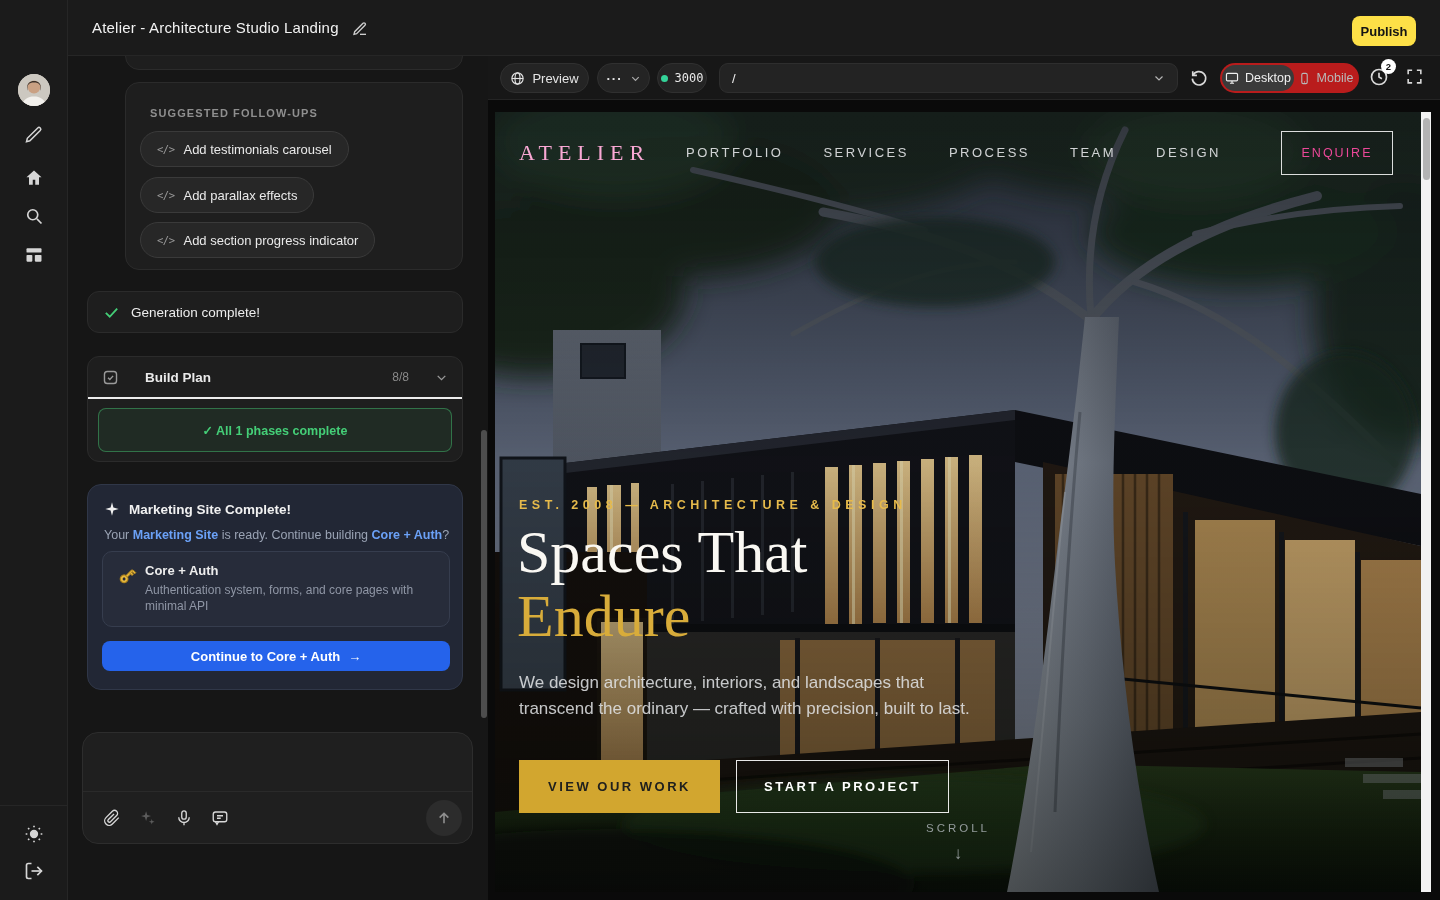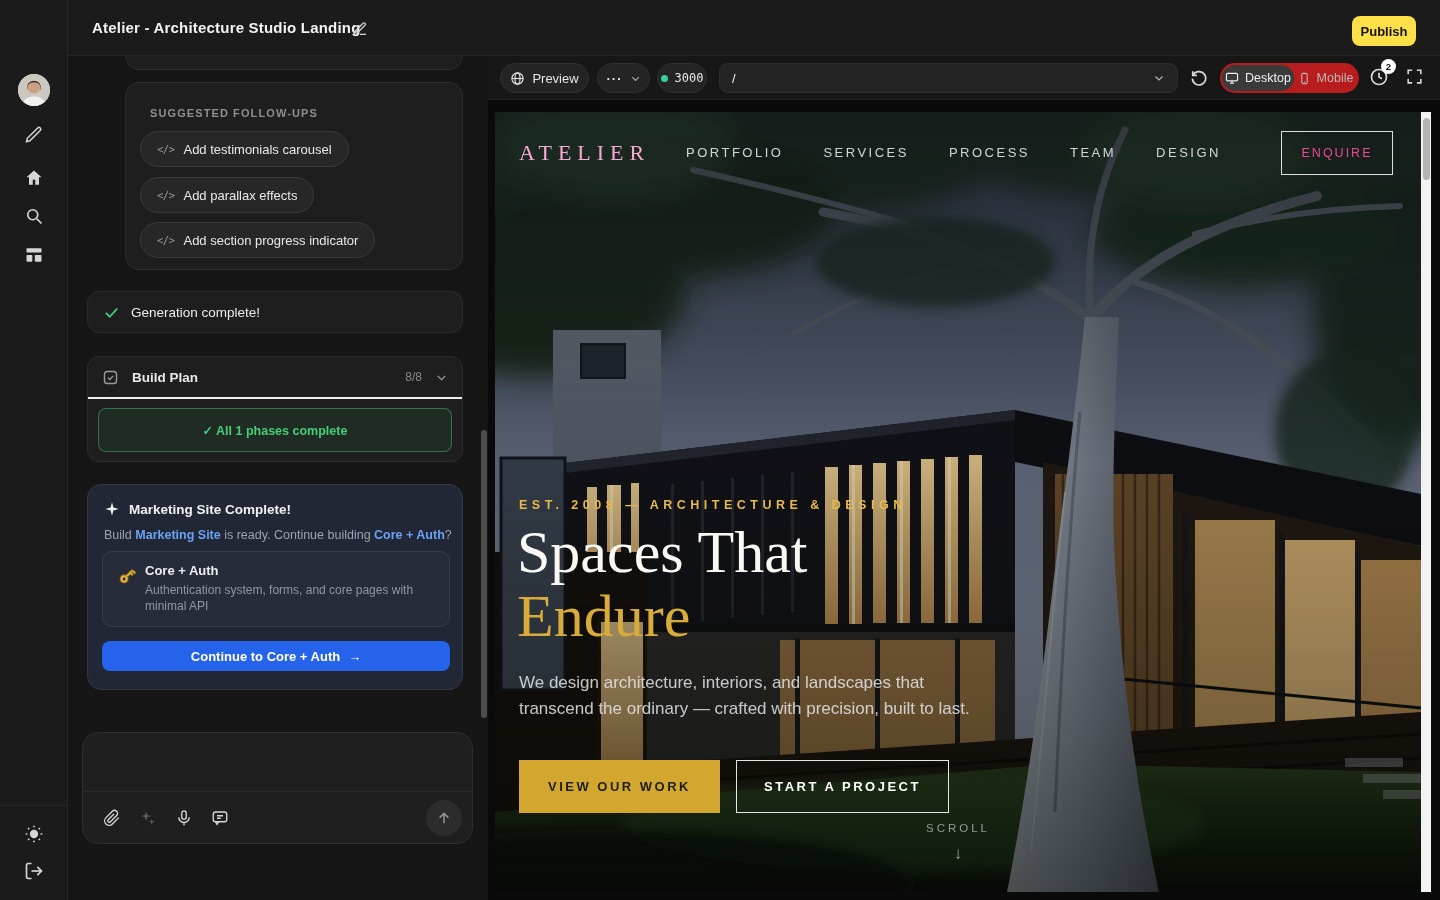--- a/index.html
+++ b/index.html
@@ -6,21 +6,21 @@
   html,body { background:#000; }
   body { font-family:"Liberation Sans", sans-serif; }
   .app { position:relative; width:1440px; height:900px; background:#141414; overflow:hidden; }
 
   
   .topbar { position:absolute; left:0; top:0; width:1440px; height:56px; background:#1b1b1b; border-bottom:1px solid #262626; z-index:30; }
   .hamburger { position:absolute; left:24px; top:18px; width:20px; height:20px; cursor:pointer; }
   .hamburger span { position:absolute; left:2px; height:2.5px; background:#cfcfcf; border-radius:1px; }
   .hamburger .b1 { top:4px; width:10px; background:#8a8a8a; }
   .hamburger .b2 { top:10px; width:15px; }
-  .doc-title { position:absolute; left:92px; top:19px; font-size:15px; font-weight:700; color:#f2f2f2; letter-spacing:.2px; }
+  .doc-title { position:absolute; left:92px; top:19px; font-size:15px; font-weight:400; color:#f2f2f2; letter-spacing:.2px; }
   .edit-ic { position:absolute; left:352px; top:21px; width:16px; height:16px; color:#cfcfcf; }
   .publish-btn { position:absolute; right:24px; top:16px; width:64px; height:30px; background:#fde047; color:#141414; border:none; border-radius:8px; font-size:13px; font-weight:700; font-family:inherit; cursor:pointer; }
 
   
   .rail { position:absolute; left:0; top:0; width:68px; height:900px; background:#1b1b1b; border-right:1px solid #262626; z-index:40; }
   .rail .ric { position:absolute; left:50%; transform:translateX(-50%); width:20px; height:20px; color:#d6d6d6; cursor:pointer; }
   .avatar { position:absolute; left:18px; top:74px; width:32px; height:32px; border-radius:50%; overflow:hidden; background:#cfcbc3; cursor:pointer; }
   .rail-div { position:absolute; left:0; top:805px; width:68px; height:1px; background:#262626; }
 
   
@@ -28,21 +28,21 @@
   .card { position:absolute; background:#1e1e1e; border:1px solid #2b2b2b; border-radius:14px; }
   .partial-card { left:57px; top:-44px; width:338px; height:58px; }
   .follow-card { left:57px; top:26px; width:338px; height:188px;text-align:right; }
   .follow-head { position:absolute; left:24px; top:24px; font-size:11px; font-weight:700; letter-spacing:1.1px; color:#8f8f8f; }
   .chip { position:absolute; left:14px; height:36px; display:flex; align-items:center; gap:9px; padding:0 16px; background:#272727; border:1px solid #3a3a3a; border-radius:18px; cursor:pointer; }
   .chip .code { font-family:"DejaVu Sans Mono", monospace; font-size:10.5px; color:#9a9a9a; letter-spacing:-.5px; }
   .chip .lbl { font-size:13px; color:#e9e9e9; white-space:nowrap; }
   .gen-card { left:19px; top:235px; width:376px; height:42px; border-radius:12px; display:flex; align-items:center; gap:11px; padding:0 15px; }
   .gen-card .gtxt { font-size:13.5px; color:#ededed; font-weight:500; }
   .build-card { left:19px; top:300px; width:376px; height:106px; border-radius:12px; overflow:hidden; }
-  .build-head { position:absolute; left:0; top:0; width:100%; height:40px; display:flex; align-items:center; padding:0 14px; gap:13px; cursor:pointer; }
+  .build-head { position:absolute; left:0; top:0; width:100%; height:40px; display:flex; align-items:center; padding:0 14px; gap:26px; cursor:pointer; }
   .build-title { font-size:13.5px; font-weight:700; color:#e9e9e9; flex:0 0 auto; }
   .build-spacer { flex:1; }
   .build-count { font-size:12px; color:#8a8a8a; }
   .build-progress { position:absolute; left:0; top:40px; width:100%; height:2px; background:#ededed; }
   .phase-box { position:absolute; left:10px; top:51px; width:354px; height:44px; border:1px solid rgba(74,222,128,.4); background:rgba(74,222,128,.07); border-radius:8px; display:flex; align-items:center; justify-content:center; }
   .phase-box span { font-size:12.5px; font-weight:700; color:#44ce77; }
   .handoff-card { left:19px; top:428px; width:376px; height:206px; background:#222735; border:1px solid #303748; }
   .handoff-head { position:absolute; left:16px; top:16px; display:flex; align-items:center; gap:9px; }
   .handoff-head .ht { font-size:13.5px; font-weight:700; color:#f1f1f1; }
   .handoff-body { position:absolute; left:16px; top:43px; font-size:12.5px; color:#9aa3b4; white-space:nowrap; }
@@ -207,21 +207,21 @@
       </div>
     </div>
 
     <div class="card handoff-card">
       <div class="handoff-head">
         <svg width="16" height="16" viewBox="0 0 24 24" fill="#f0f0f0">
             <path d="M12 2l2.1 7.9L22 12l-7.9 2.1L12 22l-2.1-7.9L2 12l7.9-2.1z"></path>
           </svg>
         <span class="ht">Marketing Site Complete!</span>
       </div>
-      <div class="handoff-body"><span>Build </span><a>Marketing Site</a><span> is ready. Continue building </span><a>Core + Auth</a><span>?</span></div>
+      <div class="handoff-body"><span>Your </span><a>Marketing Site</a><span> is ready. Continue building </span><a>Core + Auth</a><span>?</span></div>
       <div class="option-card">
         <svg style="position:absolute;left:13px;top:13px" width="22" height="22" viewBox="0 0 24 24">
             <g transform="rotate(-45 12 12)">
               <circle cx="7.5" cy="12" r="4.2" fill="#e8b93e" stroke="#a87f1c" stroke-width="1.2"></circle>
               <circle cx="7.5" cy="12" r="1.6" fill="#262b38"></circle>
               <rect x="11" y="10.8" width="10" height="2.4" rx="1" fill="#e8b93e" stroke="#a87f1c" stroke-width="1"></rect>
               <rect x="16.2" y="12.6" width="2" height="3" fill="#e8b93e" stroke="#a87f1c" stroke-width="1"></rect>
               <rect x="19.4" y="12.6" width="2" height="3.6" fill="#e8b93e" stroke="#a87f1c" stroke-width="1"></rect>
             </g>
           </svg>

